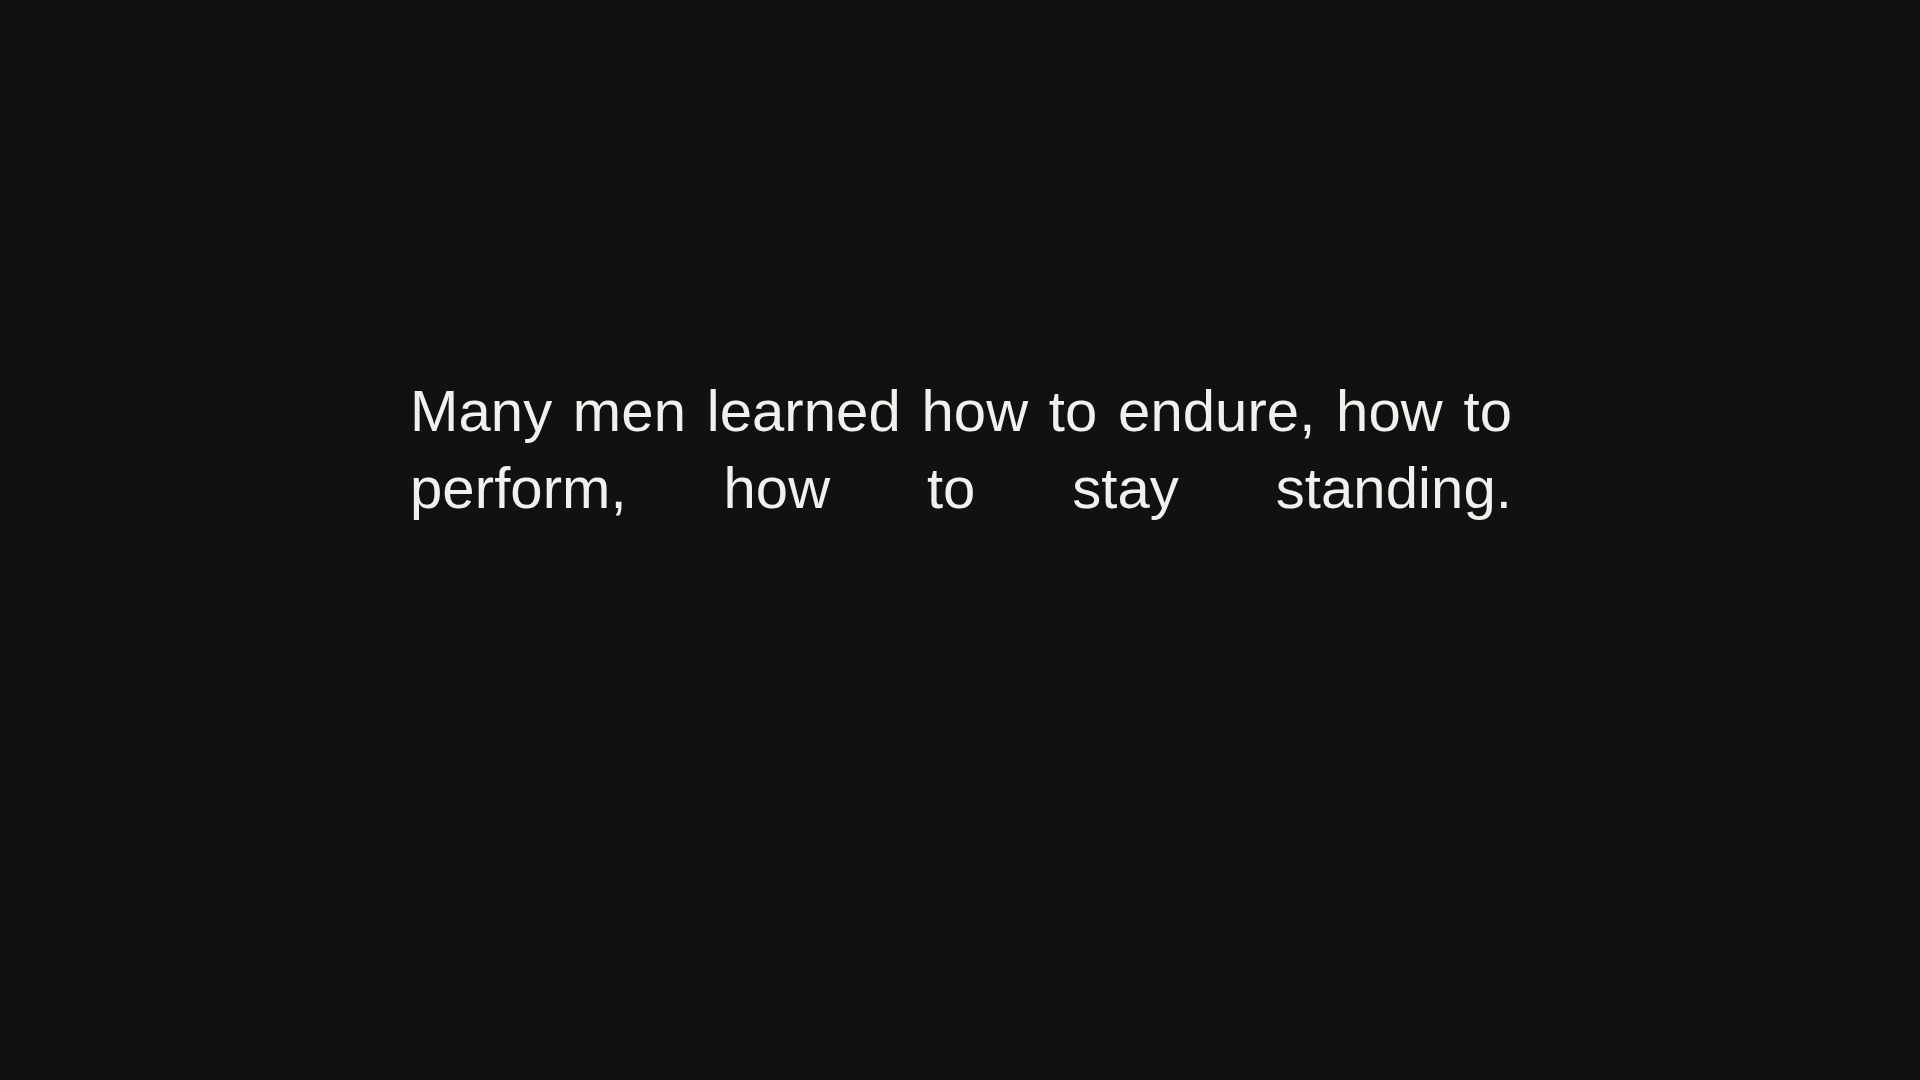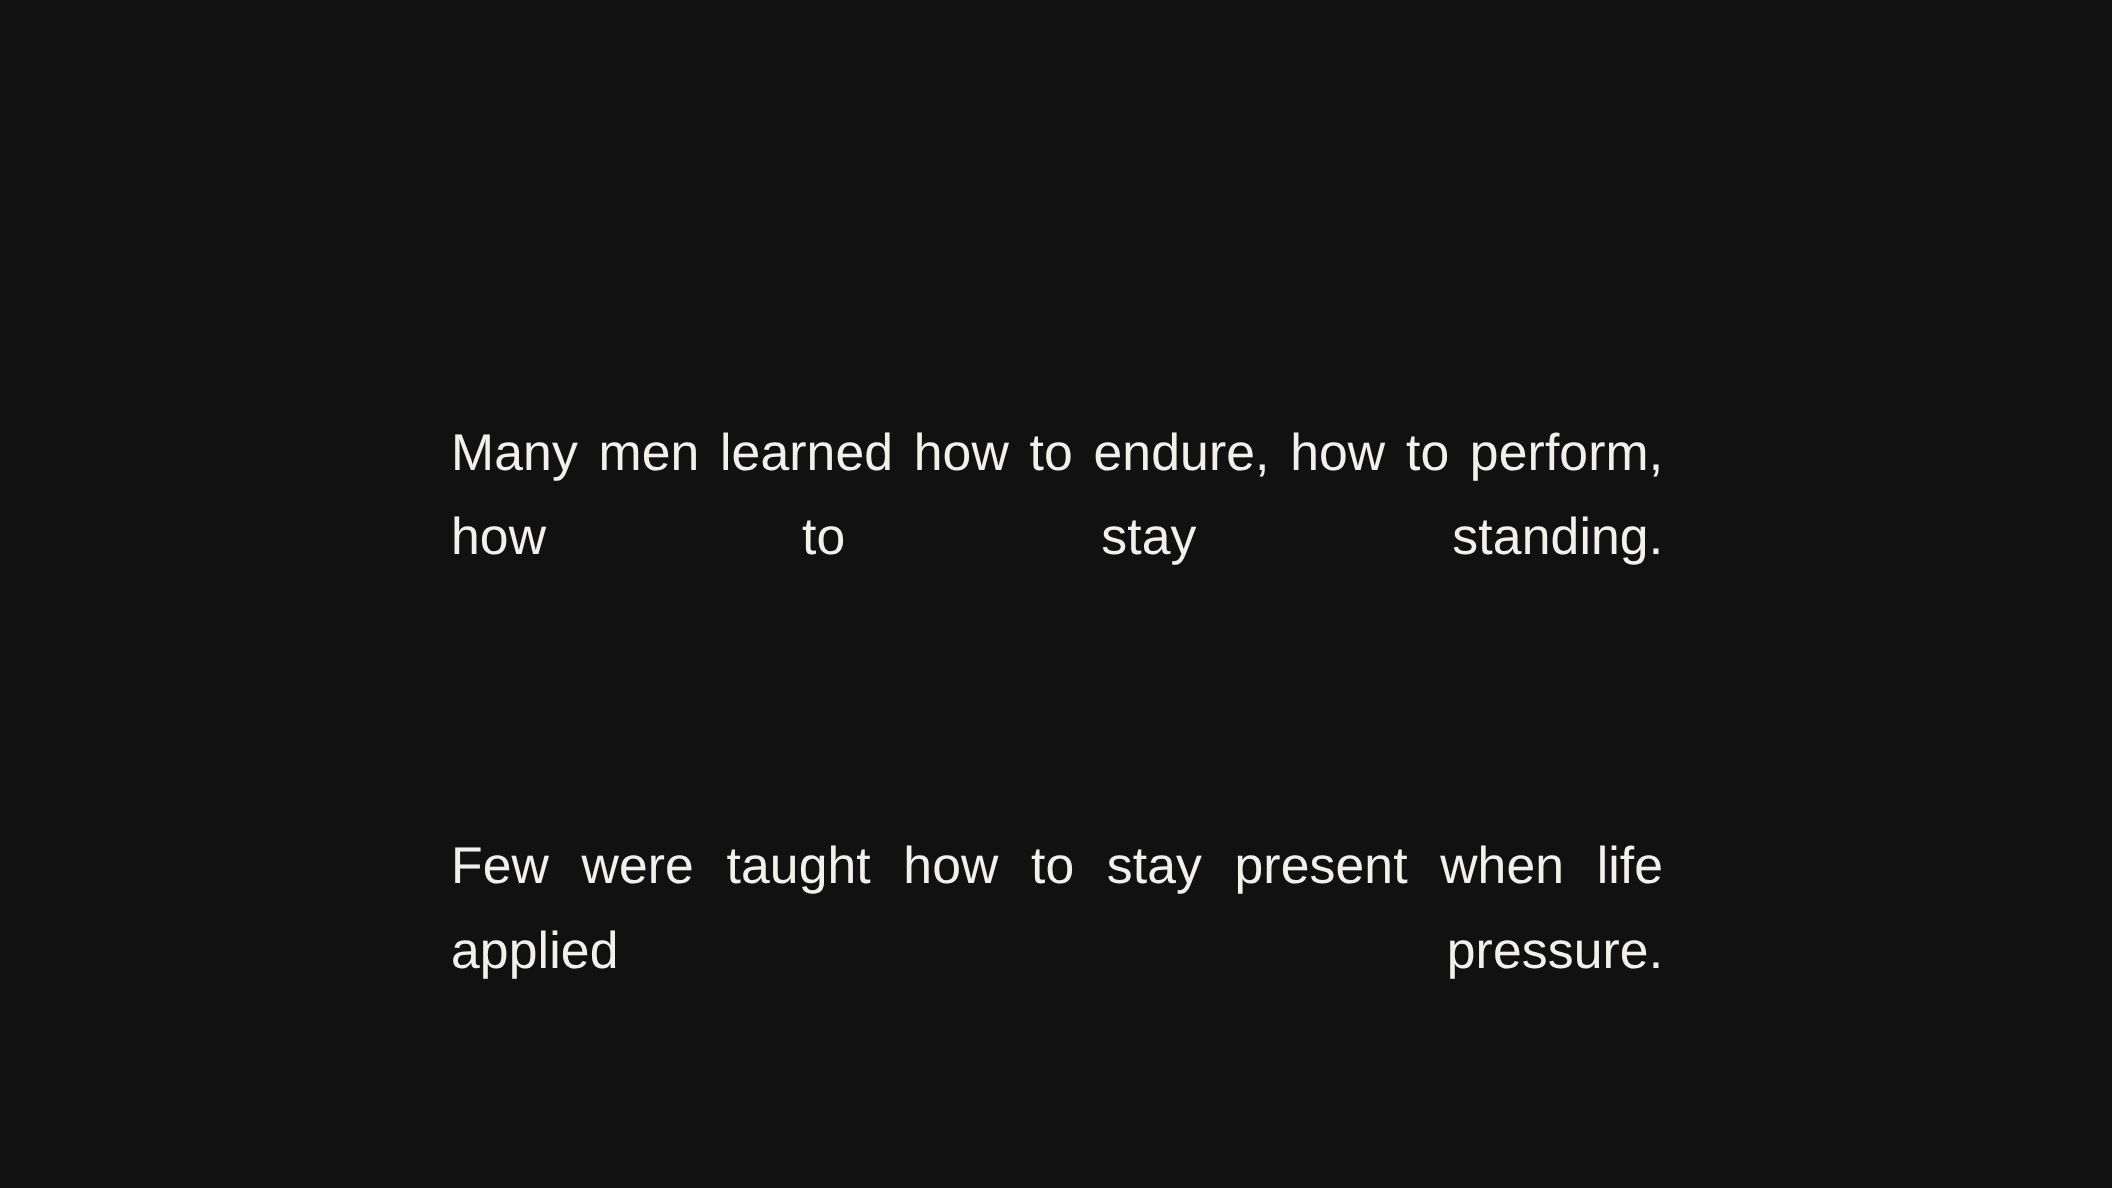--- a/index.html
+++ b/index.html
@@ -26,21 +26,21 @@
   
   #quote-block {
     position: absolute;
     left: 410px;
     top: 372px;
     width: 1102px;
   }
 
   .paragraph {
     color: #f2f0ec;
-    font-size: 47px;
+    font-size: 58px;
     line-height: 77px;
     font-weight: 400;
     letter-spacing: 0.1px;
     text-align: justify;
     text-justify: inter-word;
     -webkit-hyphens: none;
     hyphens: none;
     margin: 0;
     white-space: pre-wrap;
   }
@@ -59,17 +59,16 @@
 </style>
 </head>
 <body>
 
 <div id="slide" style="background: rgb(17, 17, 17);">
 
   <div id="quote-block">
 
     <p class="paragraph" id="paragraph-1" style="color: rgb(242, 240, 236);">Many men learned how to endure, how to perform, how to stay standing.</p>
 
-    <p class="paragraph" id="paragraph-2" style="color: rgb(242, 240, 236);">Few were taught how to stay present when life applied pressure.</p>
 
   </div>
 
 </div>
 
 </body></html>

